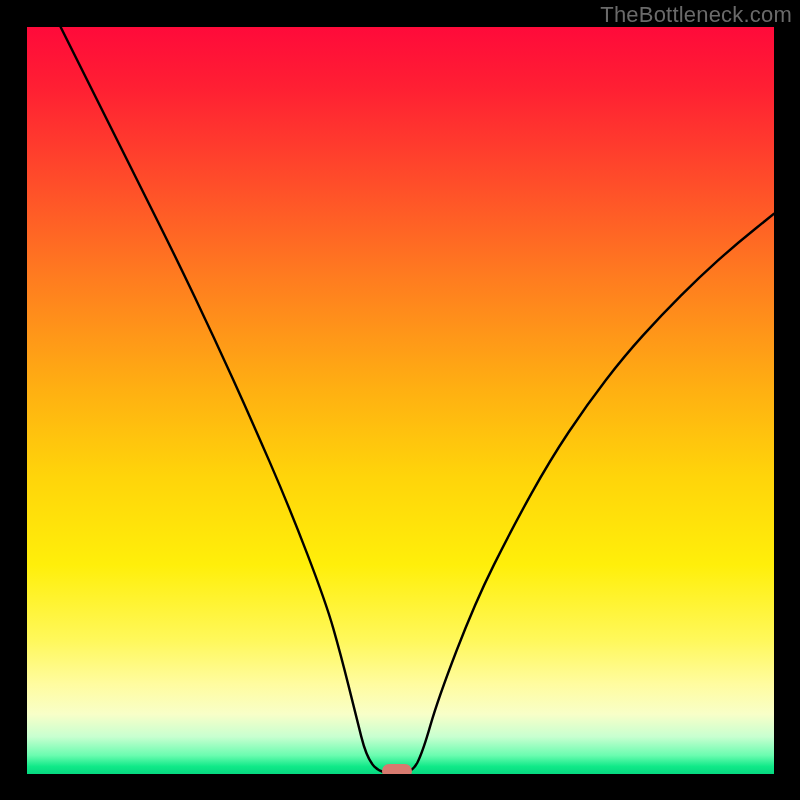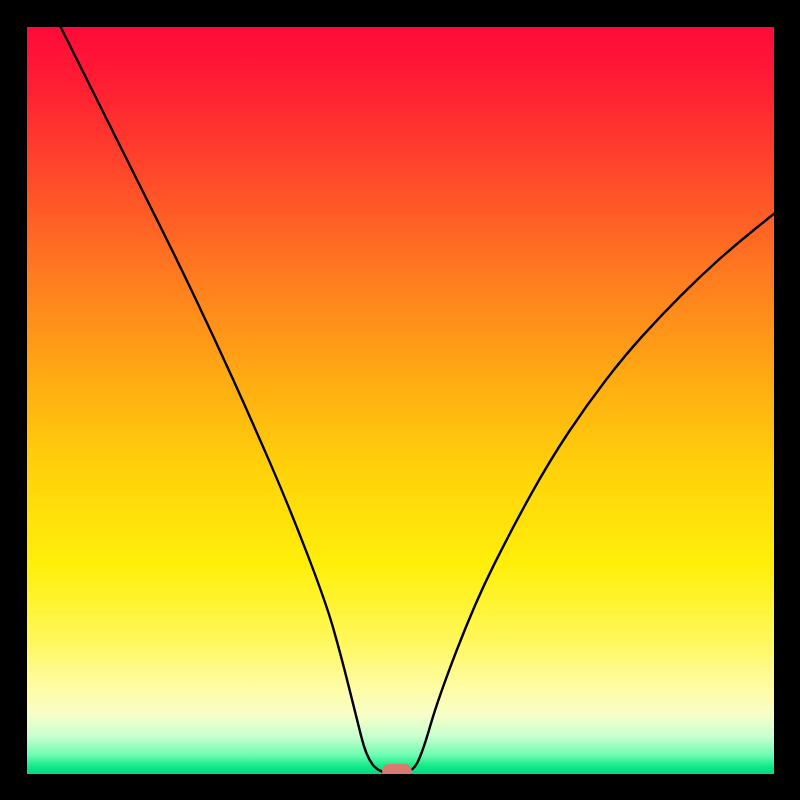--- a/index.html
+++ b/index.html
@@ -77,13 +77,14 @@
   <div class="plot">
     <div class="gradient"></div>
 
     <svg class="curve" viewBox="0 0 747 747" preserveAspectRatio="none">
       <path id="curve-path" d="M 33.62 0.00 Q 74.70 82.17 93.38 119.52 Q 112.05 156.87 130.72 194.22 Q 149.40 231.57 168.07 270.79 Q 186.75 310.01 205.43 351.09 Q 224.10 392.18 242.77 435.13 Q 261.45 478.08 280.13 526.63 Q 298.80 575.19 306.27 601.34 Q 313.74 627.48 321.21 657.36 Q 328.68 687.24 334.28 709.65 Q 339.88 732.06 347.36 739.53 Q 354.82 747.00 369.76 747.00 Q 384.70 747.00 390.31 735.80 Q 395.91 724.59 403.38 698.44 Q 410.85 672.30 429.52 623.75 Q 448.20 575.19 466.88 537.84 Q 485.55 500.49 504.23 466.88 Q 522.90 433.26 541.58 405.25 Q 560.25 377.24 578.92 352.96 Q 597.60 328.68 616.27 308.14 Q 634.95 287.60 653.63 268.92 Q 672.30 250.24 690.98 233.44 Q 709.65 216.63 728.33 201.69 T 747.00 186.75" fill="none" stroke="#000" stroke-width="2.4" stroke-linecap="round" stroke-linejoin="round"></path>
     </svg>
 
     <div id="marker" class="marker" style="left: 369.765px; top: 744px;"></div>
   </div>
 
+  <div class="attribution">TheBottleneck.com</div>
 </div>
 
 </body></html>

